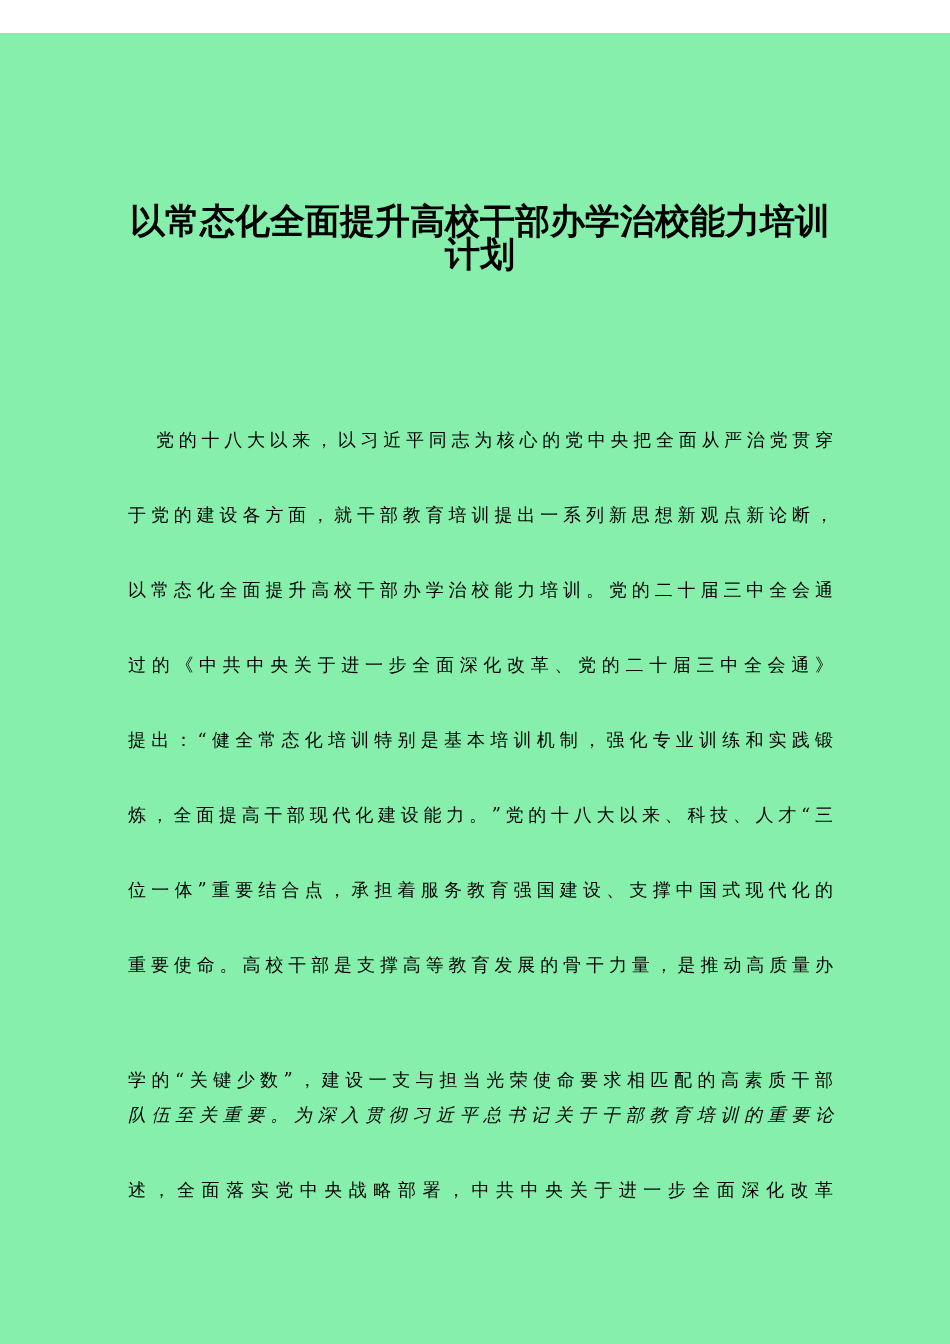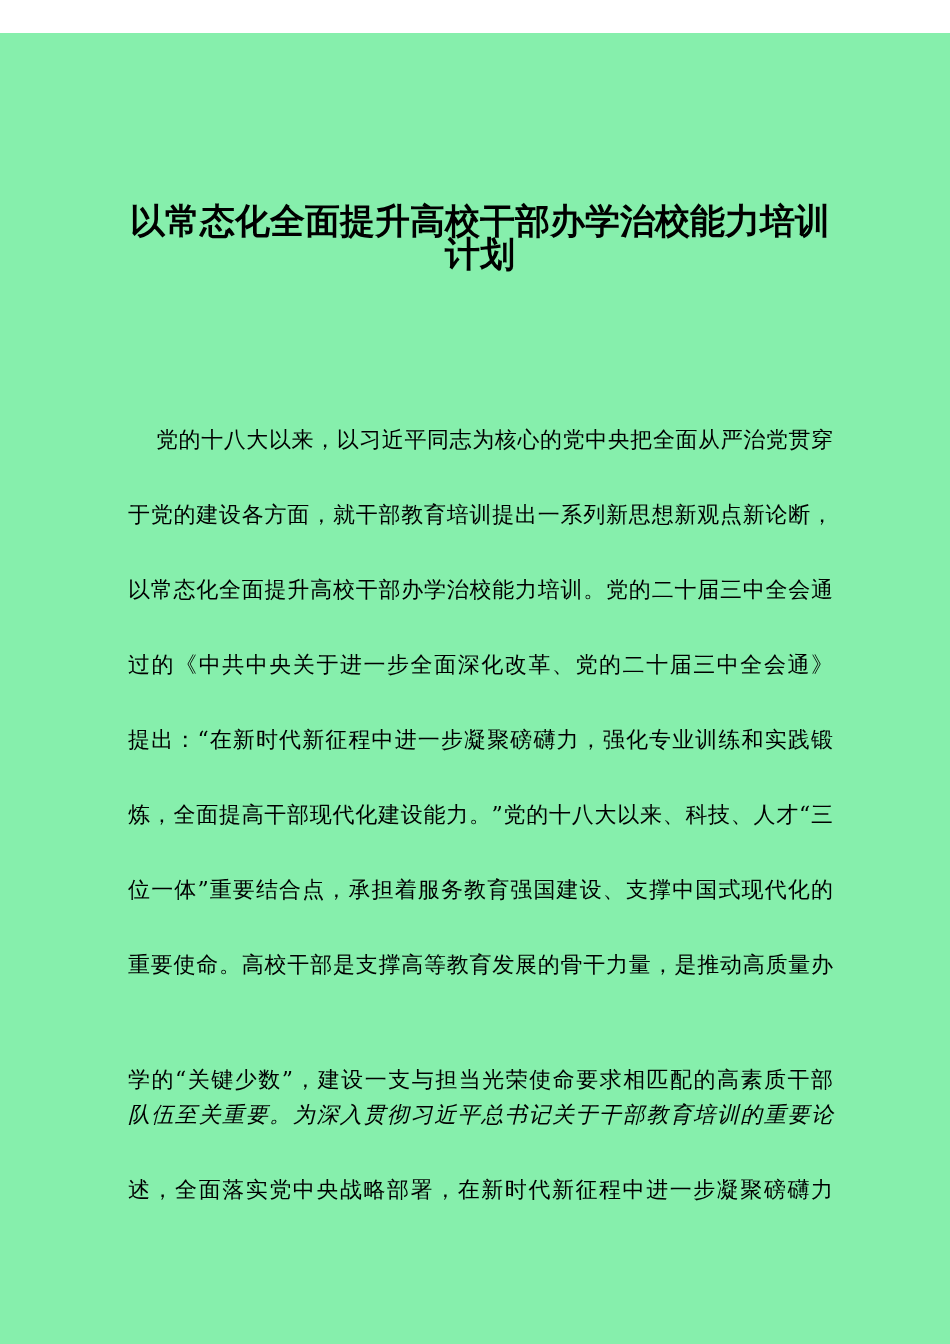--- a/index.html
+++ b/index.html
@@ -34,21 +34,21 @@
       line-height: 40px;
       letter-spacing: 0px;
       white-space: nowrap;
     }
     .title.l1 { top: 168px; }
     .title.l2 { top: 204px; font-family: Liberation Mono, monospace; }
     .body-line {
       position: absolute;
       left: 128px;
       width: 705px;
-      font-size: 22px;
+      font-size: 18px;
       line-height: 30px;
       white-space: nowrap;
       text-align: justify;
       text-align-last: justify;
     }
     .body-line.indent {
       left: 156px;
       width: 677px;
     }
   </style>
@@ -58,22 +58,22 @@
 <div class="page">
 
   <div class="title l1">以常态化全面提升高校干部办学治校能力培训</div>
   <div class="title l2">计划</div>
 
   <div>
     <div class="body-line indent" style="top:392px;">党的十八大以来，以习近平同志为核心的党中央把全面从严治党贯穿</div>
     <div class="body-line" style="top:467px;">于党的建设各方面，就干部教育培训提出一系列新思想新观点新论断，</div>
     <div class="body-line" style="top:542px;">以常态化全面提升高校干部办学治校能力培训。党的二十届三中全会通</div>
     <div class="body-line" style="top:617px;">过的《中共中央关于进一步全面深化改革、党的二十届三中全会通》</div>
-    <div class="body-line" style="top:692px;">提出：“在新时代新征程中进一步凝聚磅礴力，强化专业训练和实践锻</div>
+    <div class="body-line" style="top:692px;">提出：“健全常态化培训特别是基本培训机制，强化专业训练和实践锻</div>
     <div class="body-line" style="top:767px;">炼，全面提高干部现代化建设能力。”党的十八大以来、科技、人才“三</div>
     <div class="body-line" style="top:842px;">位一体”重要结合点，承担着服务教育强国建设、支撑中国式现代化的</div>
     <div class="body-line" style="top:917px;">重要使命。高校干部是支撑高等教育发展的骨干力量，是推动高质量办</div>
     <div class="body-line" style="top:1032px;">学的“关键少数”，建设一支与担当光荣使命要求相匹配的高素质干部</div>
     <div class="body-line" style="top:1067px;font-style:italic;">队伍至关重要。为深入贯彻习近平总书记关于干部教育培训的重要论</div>
-    <div class="body-line" style="top:1142px;">述，全面落实党中央战略部署，在新时代新征程中进一步凝聚磅礴力</div>
+    <div class="body-line" style="top:1142px;">述，全面落实党中央战略部署，中共中央关于进一步全面深化改革</div>
   </div>
 
 </div>
 
 </body></html>

